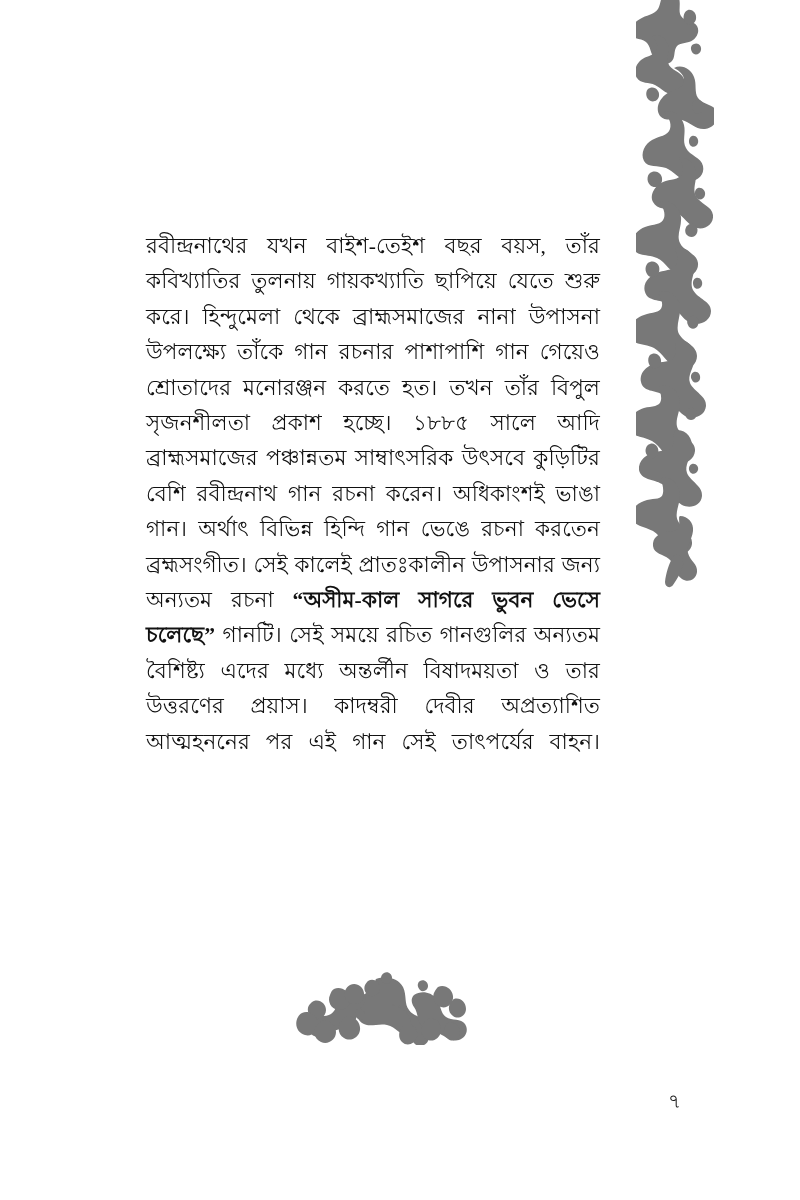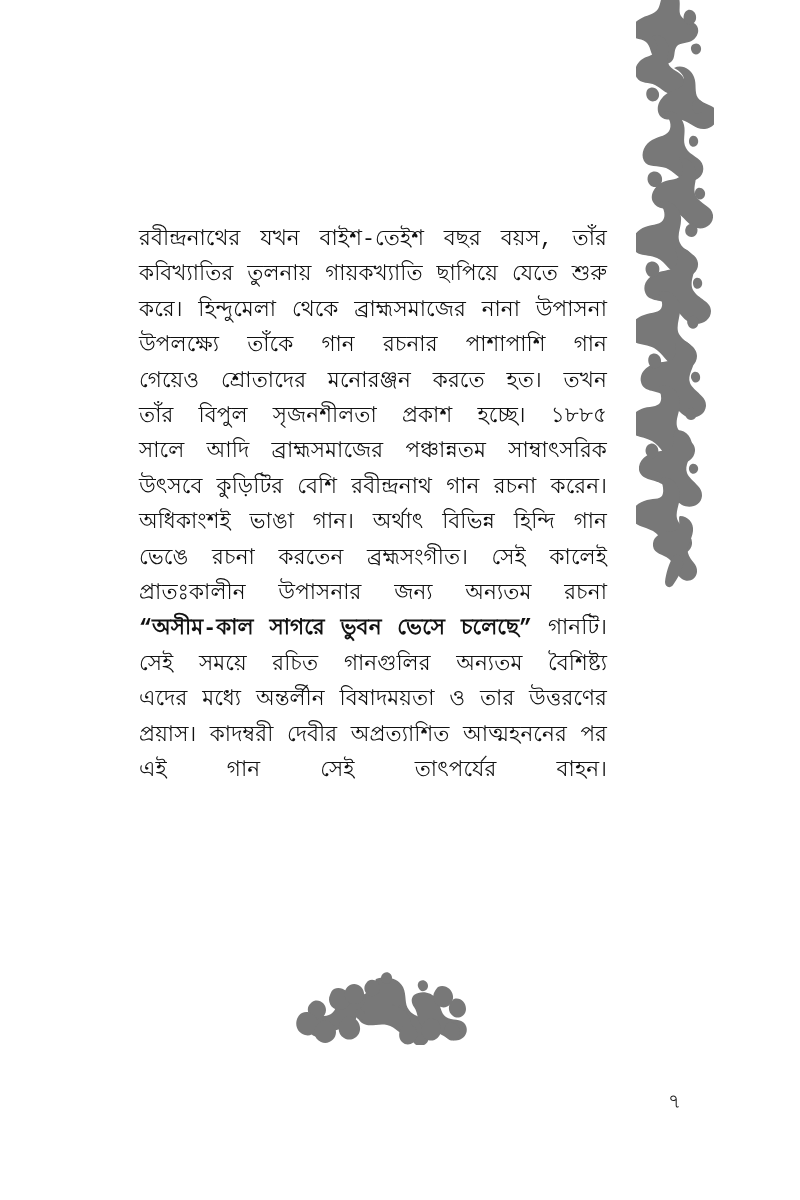--- a/index.html
+++ b/index.html
@@ -44,23 +44,22 @@
     width: 468px;
     text-align: justify;
     text-justify: inter-word;
     font-size: 21.5px;
     line-height: 35.4px;
     color: #111111;
     letter-spacing: 0.1px;
     word-spacing: 0.5px;
   }
   .textblock p {
-    margin: 0;
+    margin: 7px;
     text-indent: 0;
-    font-family: Liberation Mono, monospace;
   }
   .textblock .song-title {
     font-weight: 700;
   }
   
   .textblock p::after {
     content: "";
     display: inline-block;
     width: 100%;
   }

